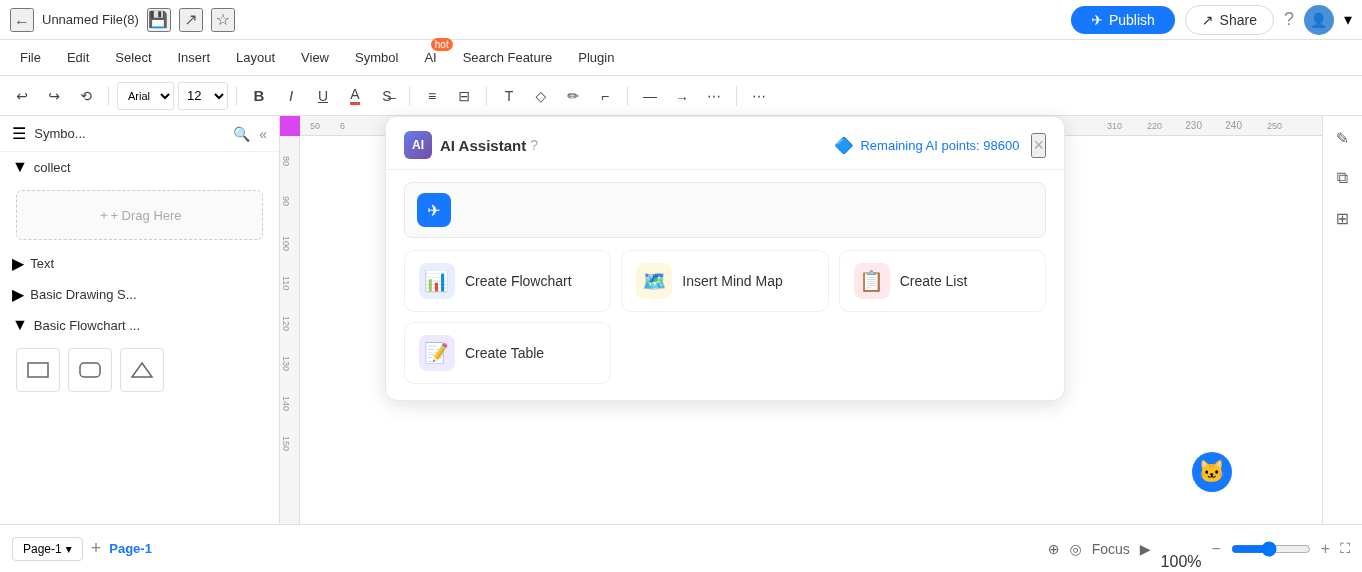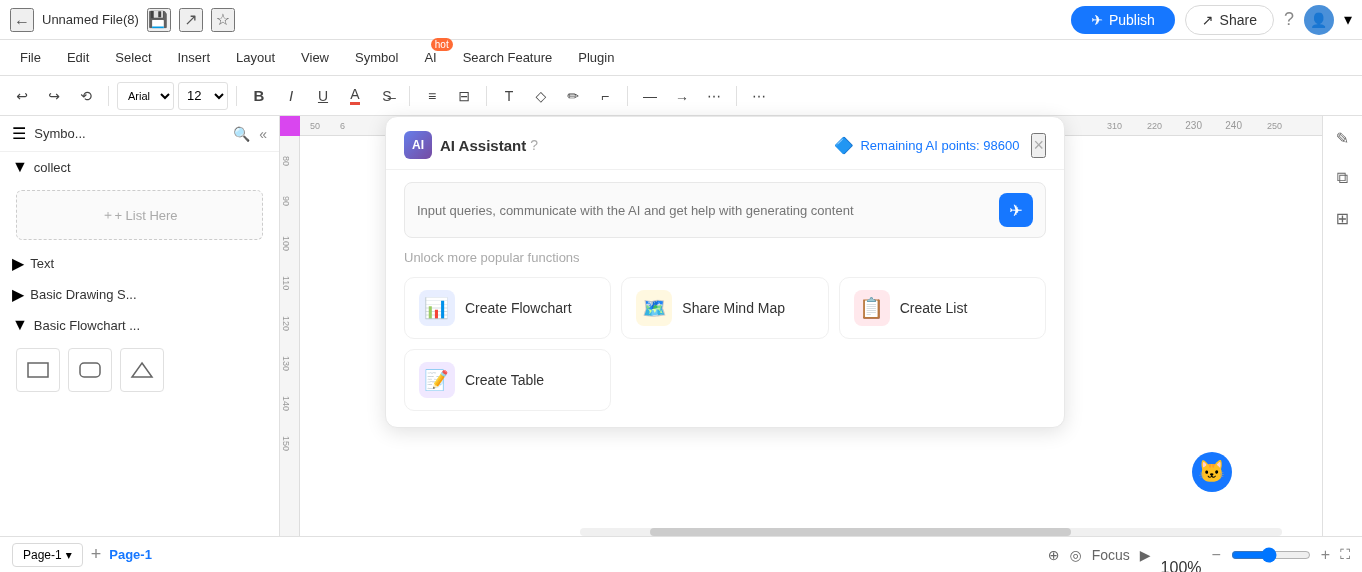--- a/index.html
+++ b/index.html
@@ -91,21 +91,21 @@
 
     
     #right-panel {
       width: 40px; background: #fff; border-left: 1px solid #e0e0e0;
       display: flex; flex-direction: column; align-items: center; padding: 8px 0; gap: 12px;
     }
     .right-icon { font-size: 16px; color: #666; cursor: pointer; width: 28px; height: 28px; display: flex; align-items: center; justify-content: center; }
 
     
     #bottom-bar {
-      position: absolute; bottom: 0; left: 0; right: 0; height: 36px;
+      position: absolute; bottom: 0; left: 0; right: 0; height: 48px;
       background: #fff; border-top: 1px solid #e0e0e0;
       display: flex; align-items: center; padding: 0 12px; gap: 8px;
     }
     .page-tab { display: flex; align-items: center; gap: 4px; padding: 4px 10px; border: 1px solid #d9d9d9; border-radius: 4px; font-size: 12px; cursor: pointer; background: #fff; }
     .add-page-btn { font-size: 18px; color: #888; cursor: pointer; }
     .page-label { color: #1677ff; font-size: 13px; font-weight: 600; }
     .bottom-right { margin-left: auto; display: flex; align-items: center; gap: 10px; }
     .bottom-icon { font-size: 14px; color: #666; cursor: pointer; }
     .zoom-level { font-size: 16px; color: #333; margin-top: 27px; }
     .zoom-btn { font-size: 16px; color: #888; cursor: pointer; }
@@ -272,21 +272,21 @@
       <span class="sidebar-icon">«</span>
     </div>
 
     <div class="sidebar-section">
       <span>▼</span>
       <span class="sidebar-section-label">collect</span>
     </div>
 
     <div class="drag-here">
       <span>＋</span>
-      <span>+ List Here</span>
+      <span>+ Drag Here</span>
     </div>
 
     <div class="sidebar-item-row">
       <span>▶</span>
       <span class="sidebar-item-label">Text</span>
     </div>
 
     <div class="sidebar-item-row">
       <span>▶</span>
       <span class="sidebar-item-label">Basic Drawing S...</span>
@@ -384,37 +384,35 @@
     <span class="ai-help">?</span>
     <div class="ai-points">
       <span class="ai-points-icon">🔷</span>
       <span>Remaining AI points: 98600</span>
     </div>
     <button class="close-btn">×</button>
   </div>
 
   <div class="ai-input-area">
     <div class="ai-input-row">
-      <input class="ai-input" type="text" placeholder="Input queries, communicate with the AI and get help with generating content" style="">
       <button class="ai-send-btn">
         <span class="ai-send-icon">✈</span>
       </button>
     </div>
   </div>
 
   <div class="ai-functions">
-    <div class="ai-functions-label">Unlock more popular functions</div>
     <div class="ai-buttons-grid">
       <button class="ai-function-btn">
         <div class="func-icon func-icon-blue">📊</div>
         <span>Create Flowchart</span>
       </button>
       <button class="ai-function-btn">
         <div class="func-icon func-icon-yellow">🗺️</div>
-        <span>Share Mind Map</span>
+        <span>Insert Mind Map</span>
       </button>
       <button class="ai-function-btn">
         <div class="func-icon func-icon-pink">📋</div>
         <span>Create List</span>
       </button>
     </div>
     <div class="ai-buttons-row2">
       <button class="ai-function-btn">
         <div class="func-icon func-icon-purple">📝</div>
         <span>Create Table</span>

